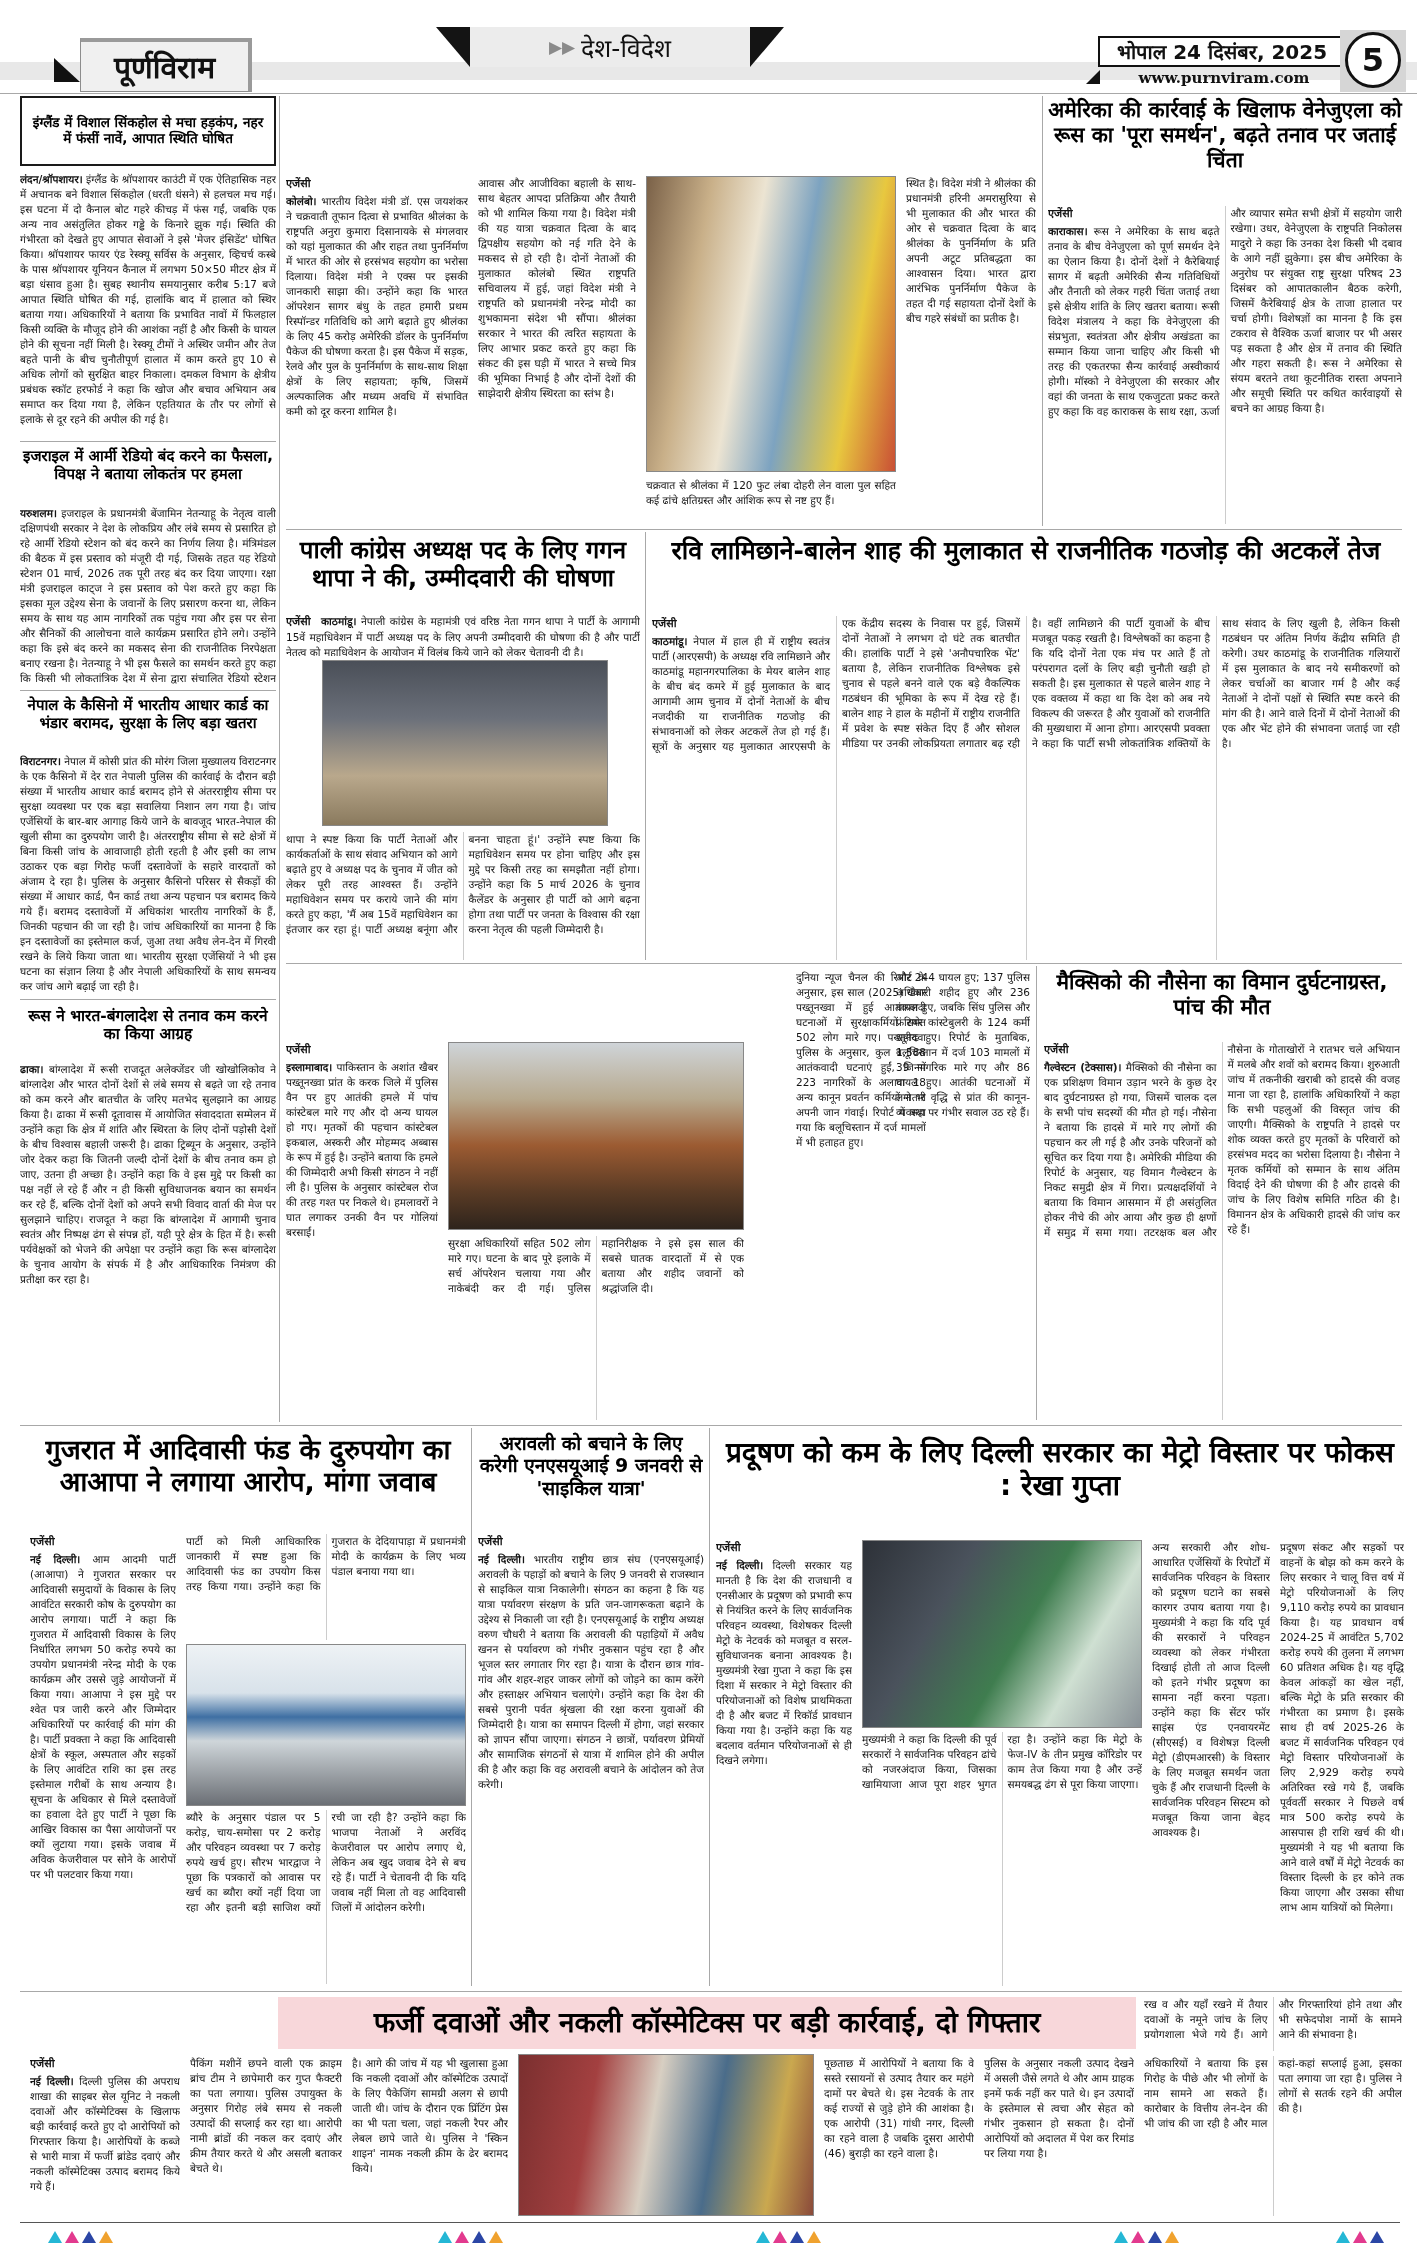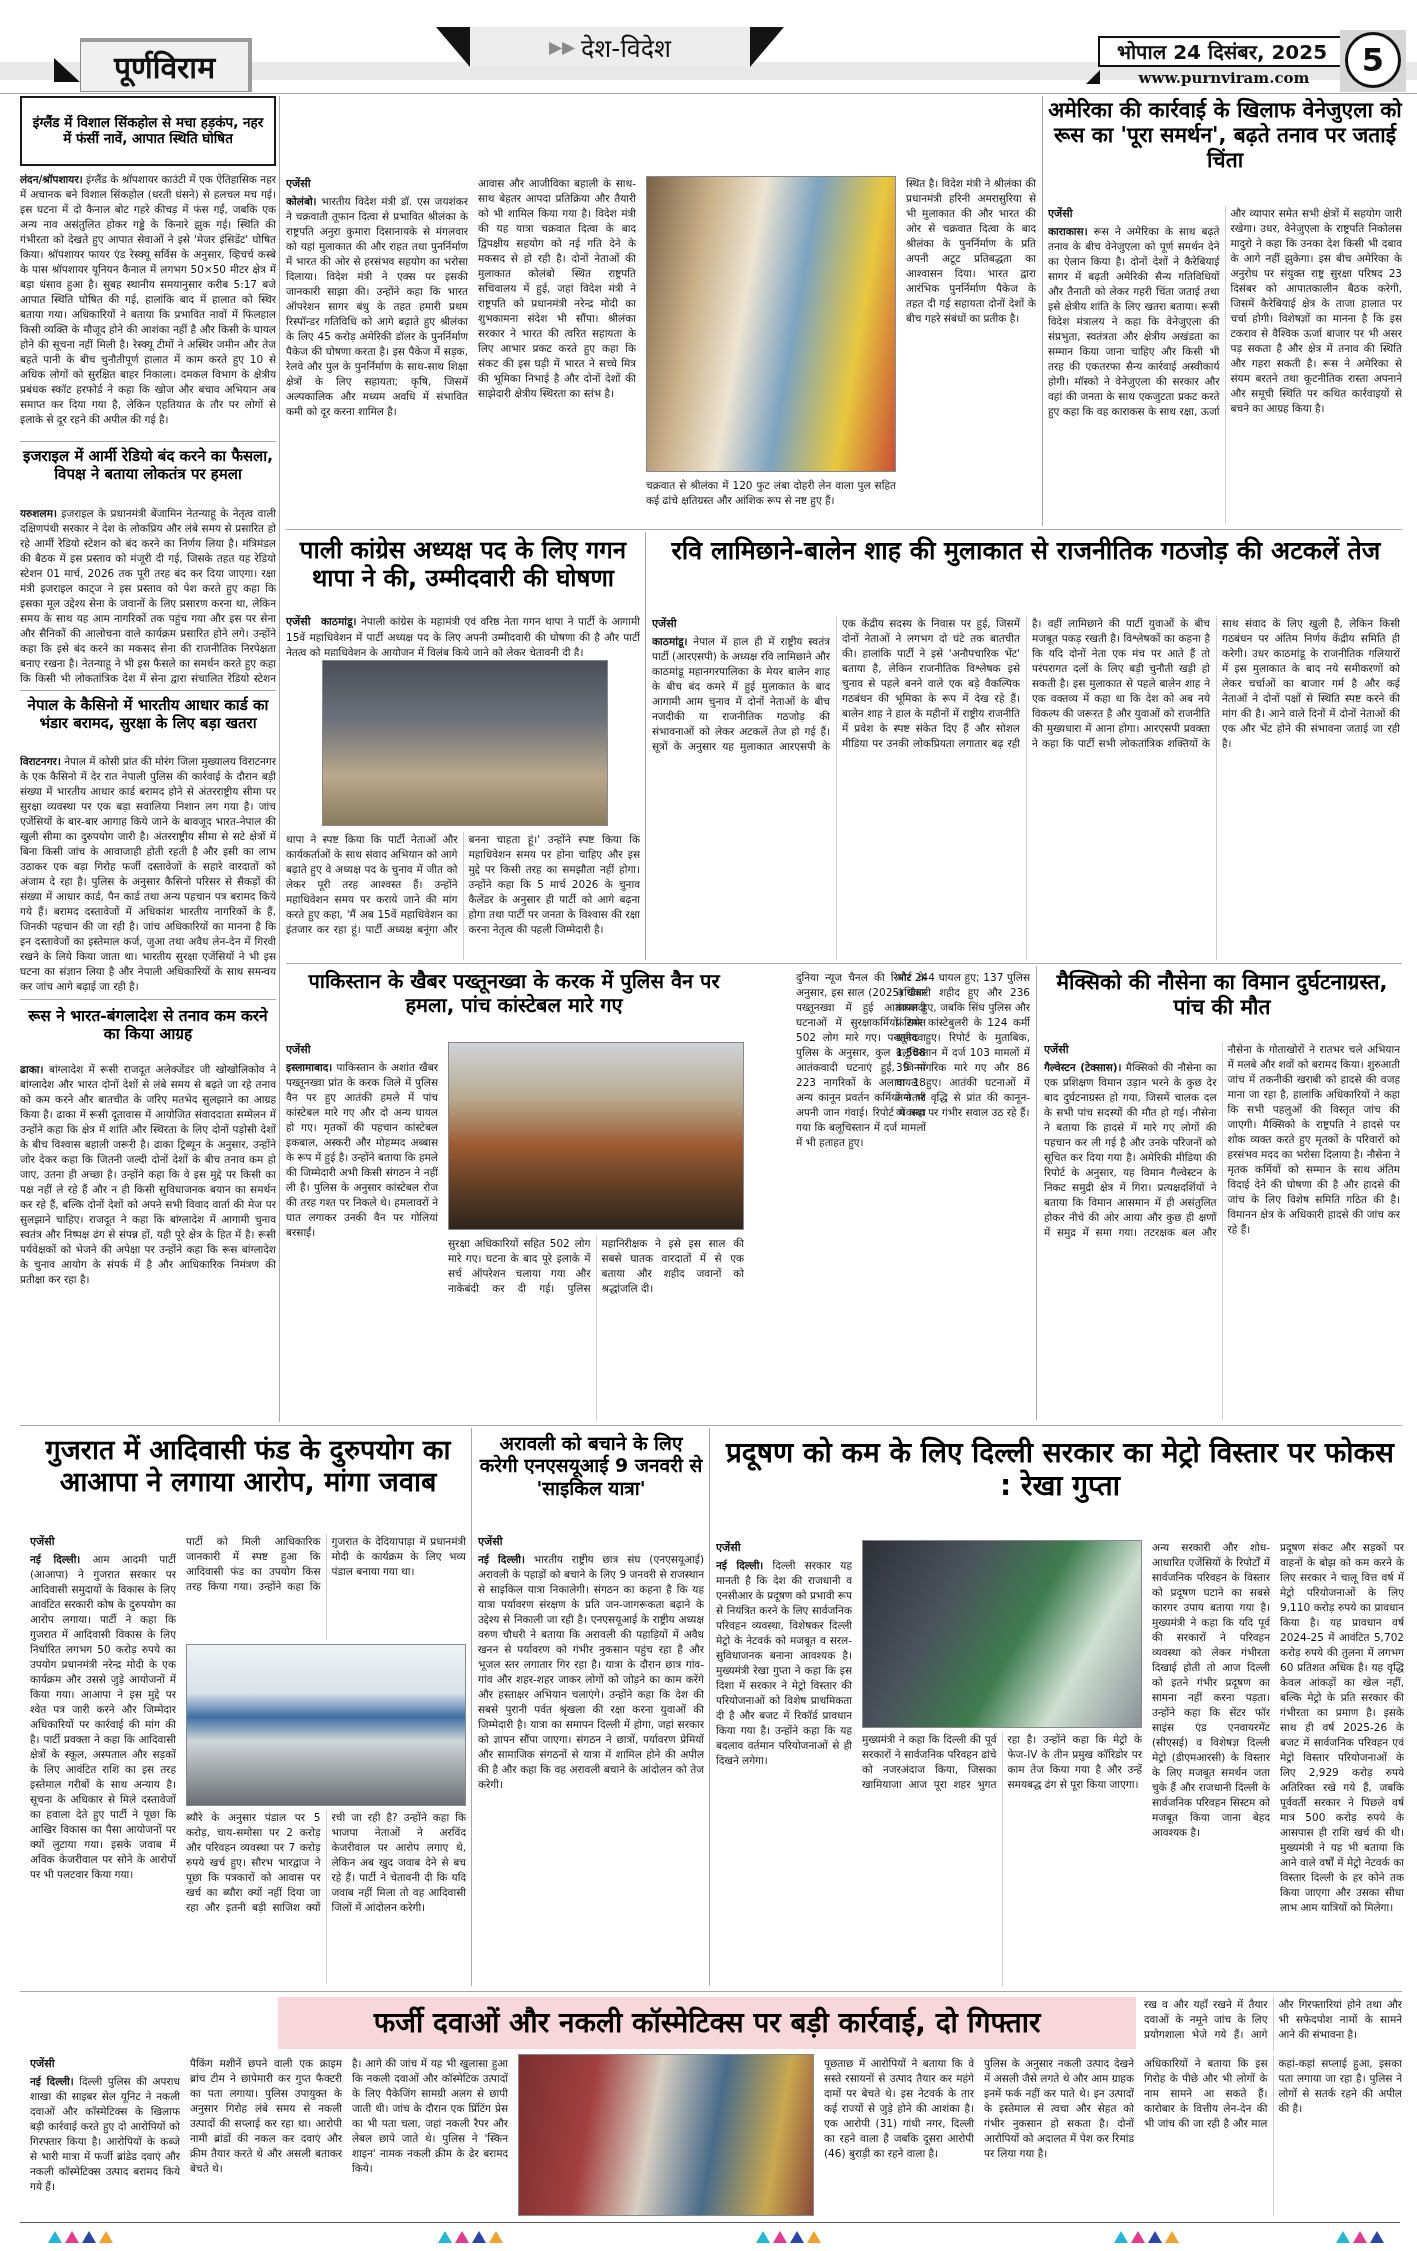--- a/index.html
+++ b/index.html
@@ -133,21 +133,20 @@
 
   <h2 class="abs hl" style="left:652px;top:536px;width:748px;font-size:25px">रवि लामिछाने-बालेन शाह की मुलाकात से राजनीतिक गठजोड़ की अटकलें तेज</h2>
   <div class="abs bd c4" style="left:652px;top:616px;width:748px;height:344px">
     <div class="by">एजेंसी</div>
     <span class="dl">काठमांडू।</span>
     <span>नेपाल में हाल ही में राष्ट्रीय स्वतंत्र पार्टी (आरएसपी) के अध्यक्ष रवि लामिछाने और काठमांडू महानगरपालिका के मेयर बालेन शाह के बीच बंद कमरे में हुई मुलाकात के बाद आगामी आम चुनाव में दोनों नेताओं के बीच नजदीकी या राजनीतिक गठजोड़ की संभावनाओं को लेकर अटकलें तेज हो गई हैं। सूत्रों के अनुसार यह मुलाकात आरएसपी के एक केंद्रीय सदस्य के निवास पर हुई, जिसमें दोनों नेताओं ने लगभग दो घंटे तक बातचीत की। हालांकि पार्टी ने इसे 'अनौपचारिक भेंट' बताया है, लेकिन राजनीतिक विश्लेषक इसे चुनाव से पहले बनने वाले एक बड़े वैकल्पिक गठबंधन की भूमिका के रूप में देख रहे हैं। बालेन शाह ने हाल के महीनों में राष्ट्रीय राजनीति में प्रवेश के स्पष्ट संकेत दिए हैं और सोशल मीडिया पर उनकी लोकप्रियता लगातार बढ़ रही है। वहीं लामिछाने की पार्टी युवाओं के बीच मजबूत पकड़ रखती है। विश्लेषकों का कहना है कि यदि दोनों नेता एक मंच पर आते हैं तो परंपरागत दलों के लिए बड़ी चुनौती खड़ी हो सकती है। इस मुलाकात से पहले बालेन शाह ने एक वक्तव्य में कहा था कि देश को अब नये विकल्प की जरूरत है और युवाओं को राजनीति की मुख्यधारा में आना होगा। आरएसपी प्रवक्ता ने कहा कि पार्टी सभी लोकतांत्रिक शक्तियों के साथ संवाद के लिए खुली है, लेकिन किसी गठबंधन पर अंतिम निर्णय केंद्रीय समिति ही करेगी। उधर काठमांडू के राजनीतिक गलियारों में इस मुलाकात के बाद नये समीकरणों को लेकर चर्चाओं का बाजार गर्म है और कई नेताओं ने दोनों पक्षों से स्थिति स्पष्ट करने की मांग की है। आने वाले दिनों में दोनों नेताओं की एक और भेंट होने की संभावना जताई जा रही है।</span>
   </div>
 
   <div class="abs hrule" style="left:286px;top:963px;width:1116px"></div>
 
-  <h2 class="abs hl" style="left:286px;top:970px;width:456px;font-size:20px">पाकिस्तान के खैबर पख्तूनख्वा के करक में पुलिस वैन पर हमला, पांच कांस्टेबल मारे गए</h2>
   <div class="abs bd" style="left:286px;top:1042px;width:152px;height:378px">
     <div class="by">एजेंसी</div>
     <span class="dl">इस्लामाबाद।</span>
     <span>पाकिस्तान के अशांत खैबर पख्तूनख्वा प्रांत के करक जिले में पुलिस वैन पर हुए आतंकी हमले में पांच कांस्टेबल मारे गए और दो अन्य घायल हो गए। मृतकों की पहचान कांस्टेबल इकबाल, अस्करी और मोहम्मद अब्बास के रूप में हुई है। उन्होंने बताया कि हमले की जिम्मेदारी अभी किसी संगठन ने नहीं ली है। पुलिस के अनुसार कांस्टेबल रोज की तरह गश्त पर निकले थे। हमलावरों ने घात लगाकर उनकी वैन पर गोलियां बरसाईं।</span>
   </div>
   <div class="abs photo" style="left:448px;top:1042px;width:296px;height:188px;background:linear-gradient(180deg,#cfd4d8 0%,#b7a98e 30%,#9c5b32 55%,#5a3b25 80%,#2e241c 100%)"></div>
   <div class="abs bd c2" style="left:448px;top:1236px;width:296px;height:184px">
     <span>सुरक्षा अधिकारियों सहित 502 लोग मारे गए। घटना के बाद पूरे इलाके में सर्च ऑपरेशन चलाया गया और नाकेबंदी कर दी गई। पुलिस महानिरीक्षक ने इसे इस साल की सबसे घातक वारदातों में से एक बताया और शहीद जवानों को श्रद्धांजलि दी।</span>
   </div>
   <div class="abs bd" style="left:796px;top:970px;width:130px;height:450px">

